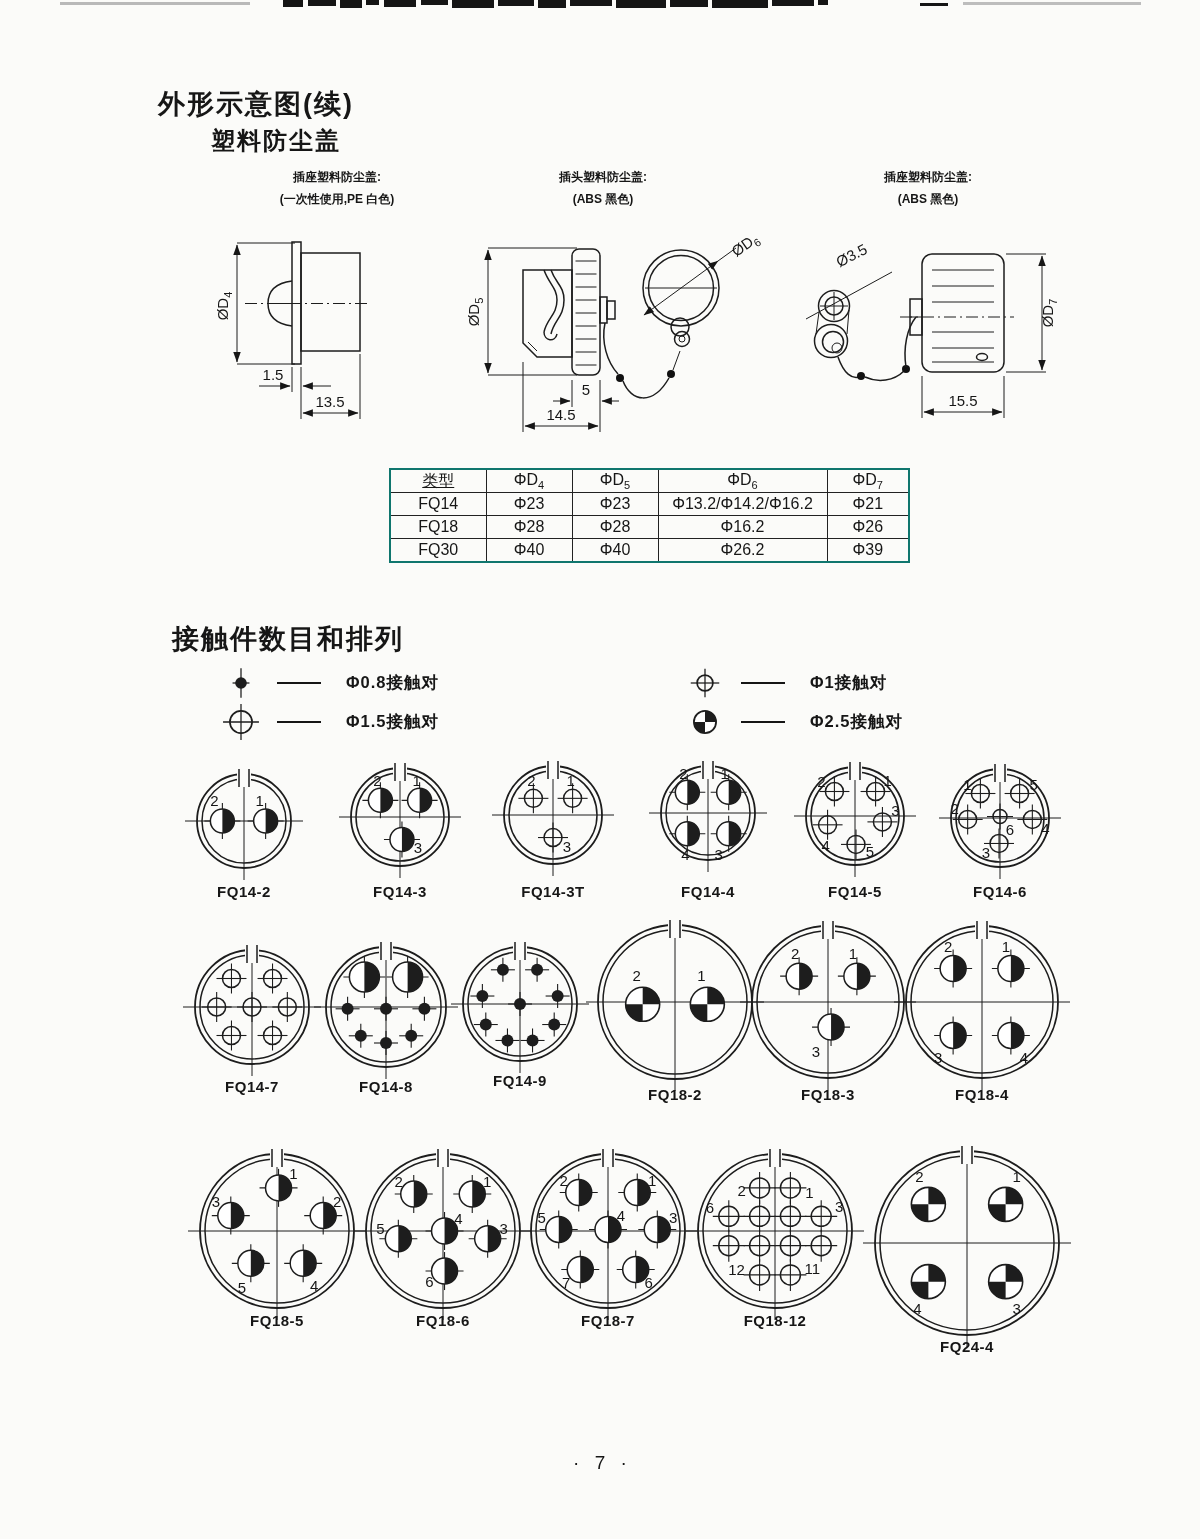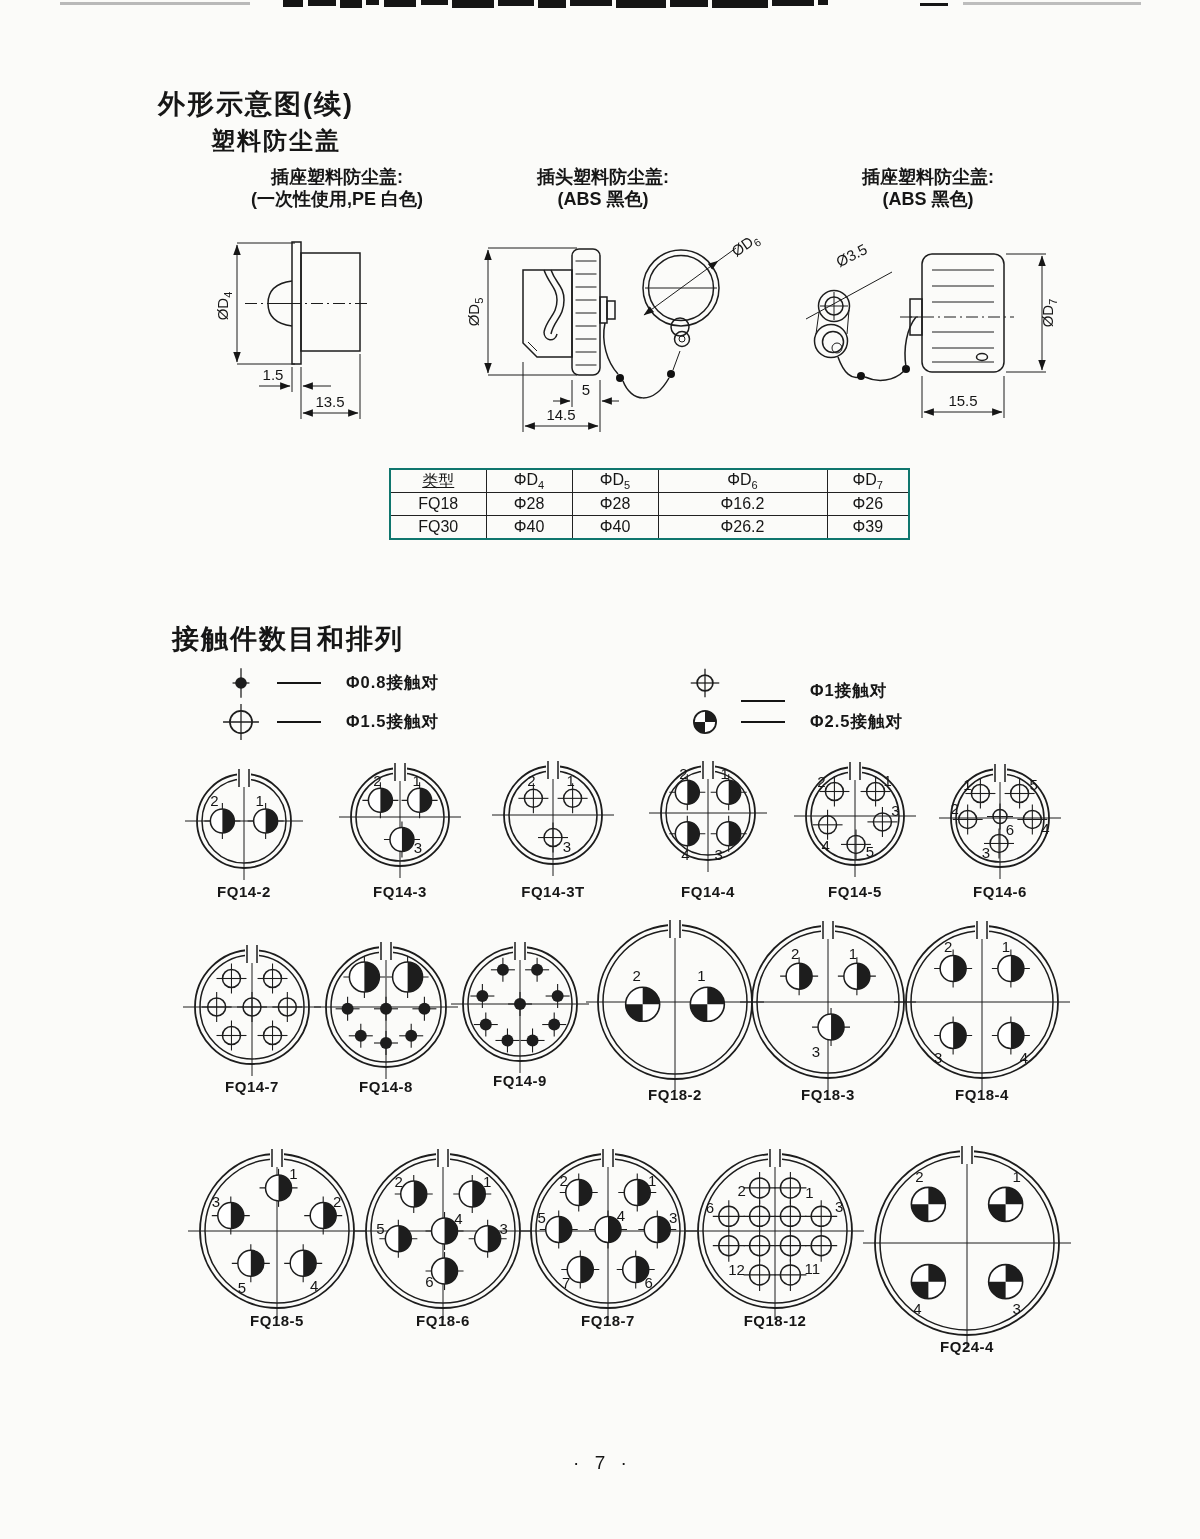--- a/index.html
+++ b/index.html
@@ -3,21 +3,21 @@
 <meta charset="utf-8">
 <style>
   html,body{margin:0;padding:0;background:#e9e9e7;}
   .page{position:relative;width:1200px;height:1539px;margin:0 auto;background:#fbfbf9;
         font-family:"Liberation Sans","DejaVu Sans",sans-serif;color:#161616;overflow:hidden;}
   .abs{position:absolute;}
   .frag{position:absolute;background:#151515;}
   .title-main{left:158px;top:86px;font-size:27px;font-weight:bold;letter-spacing:2px;}
   .title-sub{left:211px;top:125px;font-size:24px;font-weight:bold;letter-spacing:2px;}
   .title-contacts{left:172px;top:621px;font-size:27px;font-weight:bold;letter-spacing:2px;font-family:Liberation Serif, serif;}
-  .dlabel{text-align:center;font-size:18px;font-weight:bold;line-height:22px;}
+  .dlabel{text-align:center;font-size:12px;font-weight:bold;line-height:22px;}
   .footer{left:0;right:0;top:1452px;text-align:center;font-size:19px;word-spacing:10px;}
   
   table.dim-table{position:absolute;left:389px;top:468px;width:519px;border-collapse:collapse;
         table-layout:fixed;border:2px solid #0f766e;}
   table.dim-table th,table.dim-table td{border:1.5px solid #222;text-align:center;
         font-size:16px;font-weight:normal;height:22px;padding:0 2px;white-space:nowrap;}
   table.dim-table th.u{text-decoration:underline;}
   sub{font-size:11px;}
   
   .legend-item{position:absolute;display:flex;align-items:center;height:38px;}
@@ -208,20 +208,27 @@
         <tr id="thead-row">
           <th class="u">类型</th>
           <th>ΦD<sub>4</sub></th>
           <th>ΦD<sub>5</sub></th>
           <th>ΦD<sub>6</sub></th>
           <th>ΦD<sub>7</sub></th>
         </tr>
       </thead>
     <tbody id="tbody-rows">
         <tr>
+          <td>FQ14</td>
+          <td>Φ23</td>
+          <td>Φ23</td>
+          <td>Φ13.2/Φ14.2/Φ16.2</td>
+          <td>Φ21</td>
+        </tr>
+        <tr>
           <td>FQ18</td>
           <td>Φ28</td>
           <td>Φ28</td>
           <td>Φ16.2</td>
           <td>Φ26</td>
         </tr>
         <tr>
           <td>FQ30</td>
           <td>Φ40</td>
           <td>Φ40</td>
@@ -236,21 +243,21 @@
   <div id="legend">
       <div class="legend-item" style="left: 222px; top: 664px;">
         <svg class="lsym" viewBox="0 0 36 36">
           <line x1="18" y1="4" x2="18" y2="32" stroke="#1d1d1d" stroke-width="1.2"></line>
           <line x1="10" y1="18" x2="26" y2="18" stroke="#1d1d1d" stroke-width="1.2"></line>
           <circle cx="18" cy="18" r="5.5" fill="#1d1d1d"></circle>
         </svg>
         <div class="ldash"></div>
         <span class="llabel">Φ0.8接触对</span>
       </div>
-      <div class="legend-item" style="left: 686px; top: 664px; align-items: flex-end;">
+      <div class="legend-item" style="left: 686px; top: 664px;">
         <svg class="lsym" viewBox="0 0 36 36">
           <line x1="4.5" y1="18" x2="31.5" y2="18" stroke="#1d1d1d" stroke-width="1.2"></line>
           <line x1="18" y1="4.5" x2="18" y2="31.5" stroke="#1d1d1d" stroke-width="1.2"></line>
           <circle cx="18" cy="18" r="7.5" fill="none" stroke="#1d1d1d" stroke-width="1.6"></circle>
         </svg>
         <div class="ldash"></div>
         <span class="llabel">Φ1接触对</span>
       </div>
       <div class="legend-item" style="left: 222px; top: 703px;">
         <svg class="lsym" viewBox="0 0 36 36">

